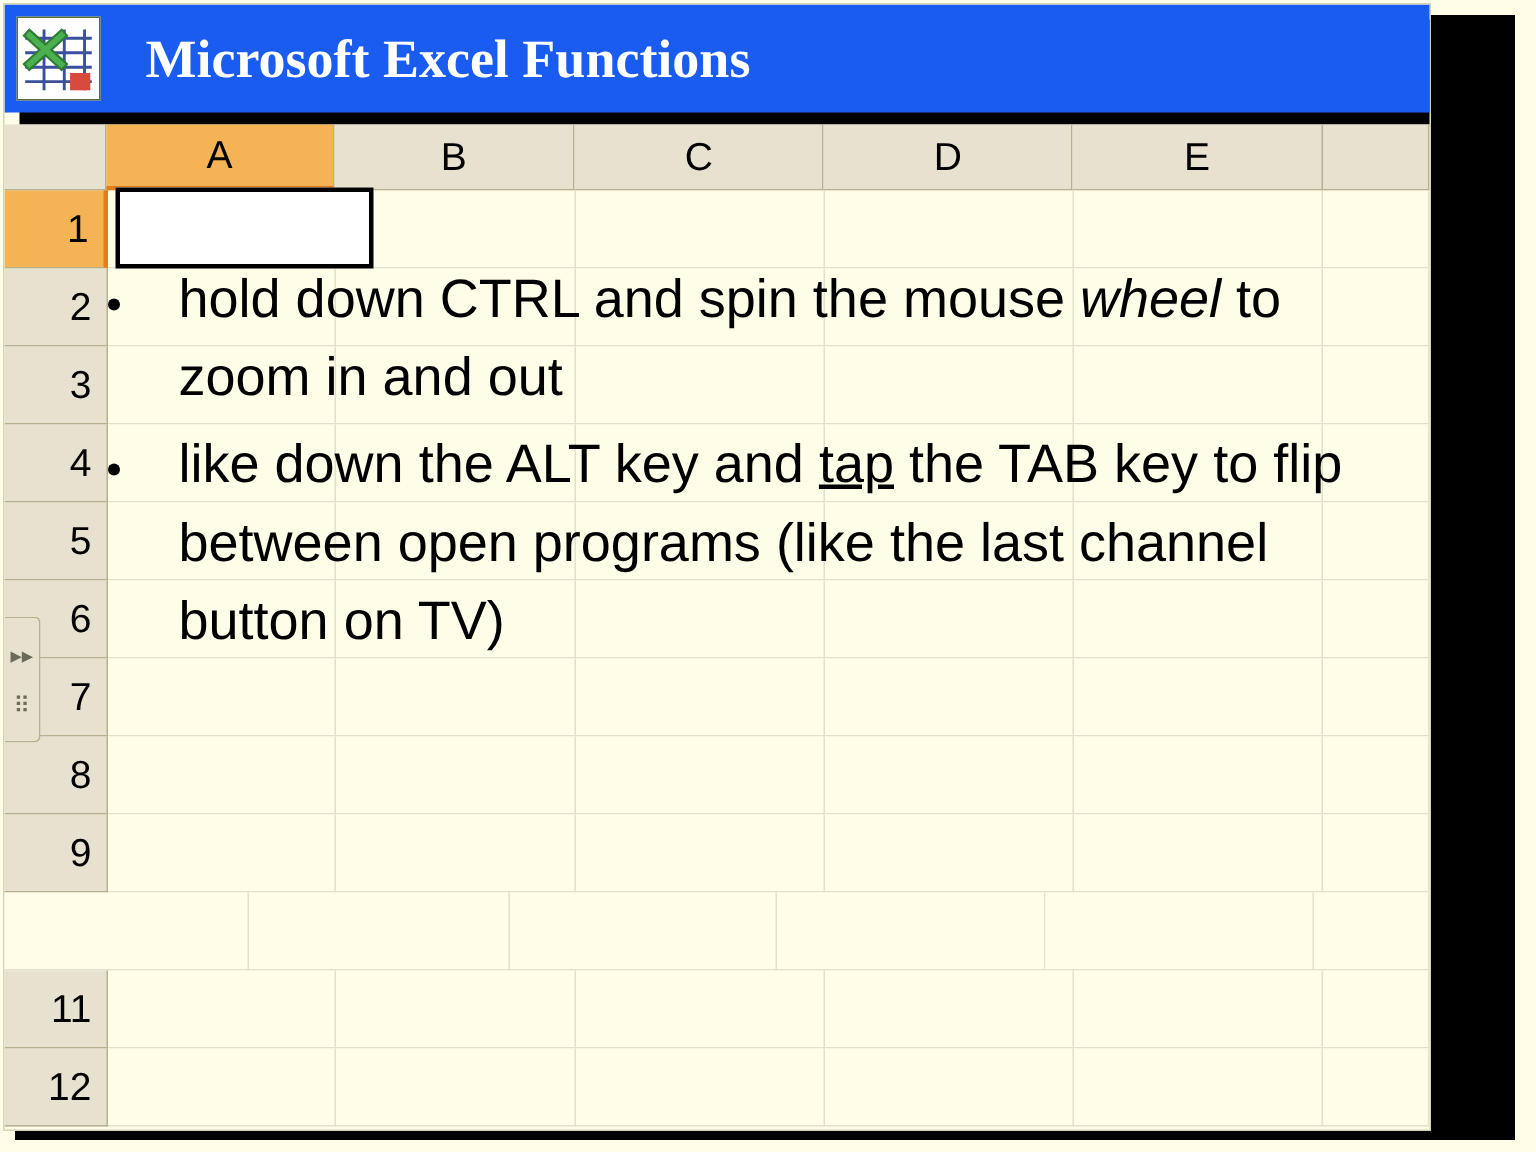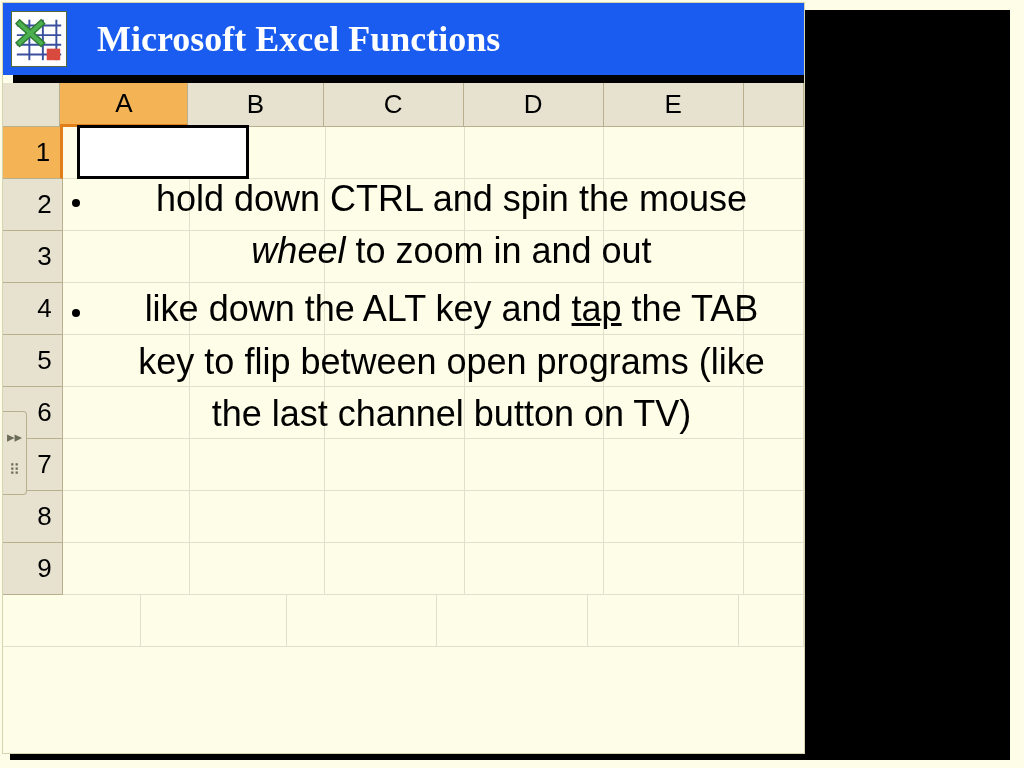--- a/index.html
+++ b/index.html
@@ -17,21 +17,21 @@
     top: 10px;
     left: 10px;
     width: 1000px;
     height: 750px;
     background: #000;
   }
   .slide {
     position: absolute;
     top: 2px;
     left: 2px;
-    width: 803px;
+    width: 952px;
     height: 752px;
     background: #fdfde8;
     border: 1px solid #d4d4b0;
     box-sizing: border-box;
     overflow: hidden;
   }
 
   
   .titlebar-shadow {
     position: absolute;
@@ -182,21 +182,20 @@
   ul.tips {
     list-style: disc;
     padding-left: 20px;
     margin: 0;
   }
   ul.tips li {
     font-size: 36px;
     line-height: 1.45;
     margin-bottom: 6px;
     padding-left: 24px;
-    text-align: center;
   }
   ul.tips li::marker { font-size: 28px; }
   .ital { font-style: italic; }
   .ul { text-decoration: underline; }
 </style>
 </head>
 <body>
 
 <div class="slide-shadow"></div>
 <div class="slide">
@@ -314,20 +313,38 @@
           <div class="cell" style="width: 80px;"></div>
         </div>
         <div class="row">
           <div class="cell" style="width: 170px;"></div>
           <div class="cell" style="width: 180px;"></div>
           <div class="cell" style="width: 186px;"></div>
           <div class="cell" style="width: 186px;"></div>
           <div class="cell" style="width: 186px;"></div>
           <div class="cell" style="width: 80px;"></div>
         </div>
+        <div class="row">
+          <div class="row-h">11</div>
+          <div class="cell" style="width: 170px;"></div>
+          <div class="cell" style="width: 180px;"></div>
+          <div class="cell" style="width: 186px;"></div>
+          <div class="cell" style="width: 186px;"></div>
+          <div class="cell" style="width: 186px;"></div>
+          <div class="cell" style="width: 80px;"></div>
+        </div>
+        <div class="row">
+          <div class="row-h">12</div>
+          <div class="cell" style="width: 170px;"></div>
+          <div class="cell" style="width: 180px;"></div>
+          <div class="cell" style="width: 186px;"></div>
+          <div class="cell" style="width: 186px;"></div>
+          <div class="cell" style="width: 186px;"></div>
+          <div class="cell" style="width: 80px;"></div>
+        </div>
       </div>
     <div class="active-cell" id="active-cell" style="left: 74px; top: 42px; width: 172px; height: 54px;"></div>
     <div class="side-tab">
       <span>▸▸</span>
       <span>⠿</span>
     </div>
   </div>
 
   <div class="content-overlay">
     <ul class="tips" id="tips-list">

